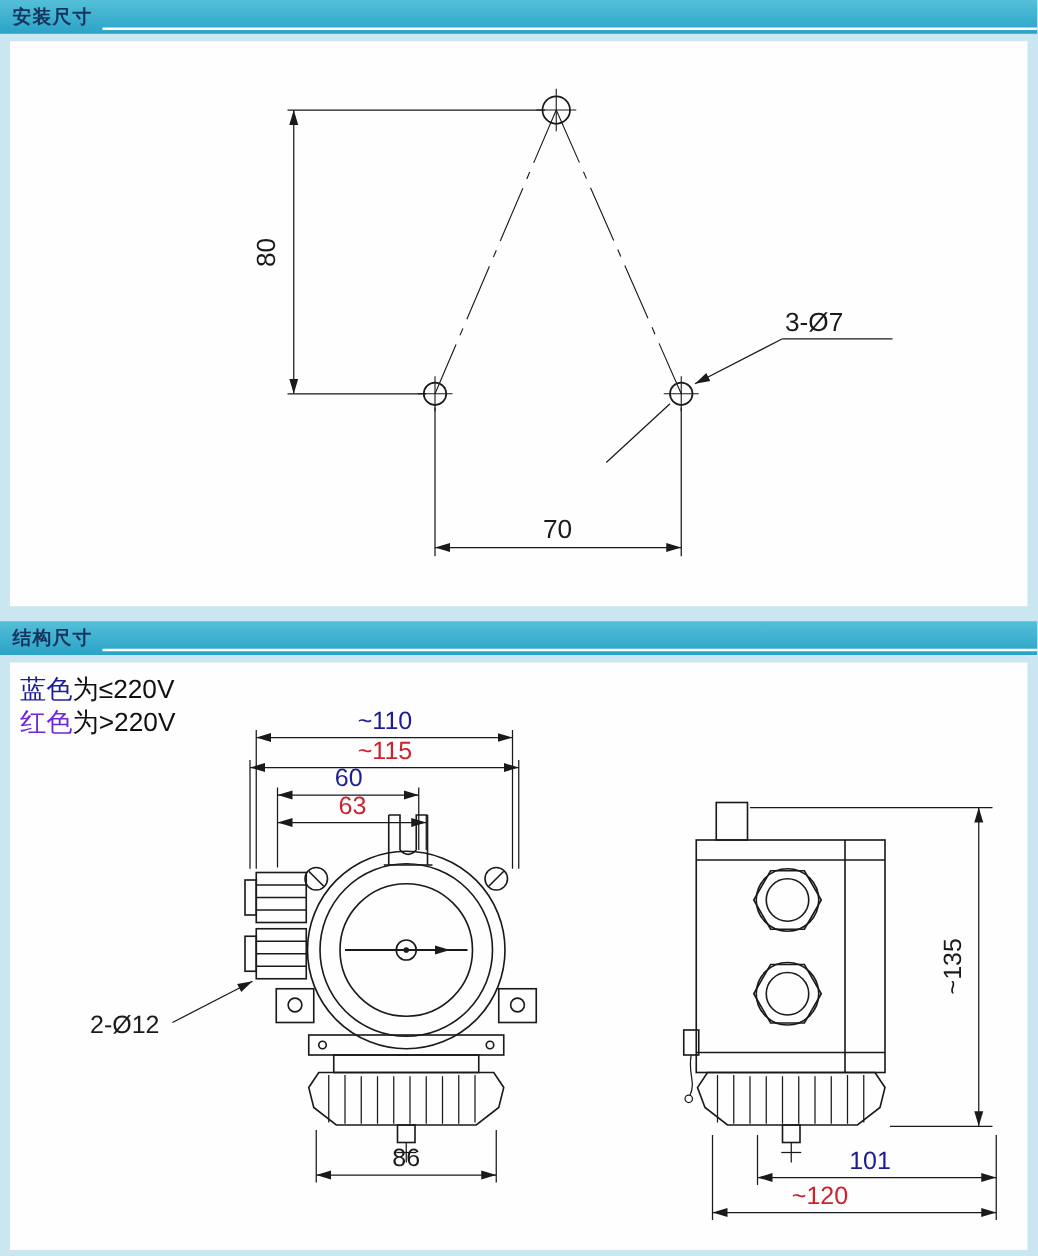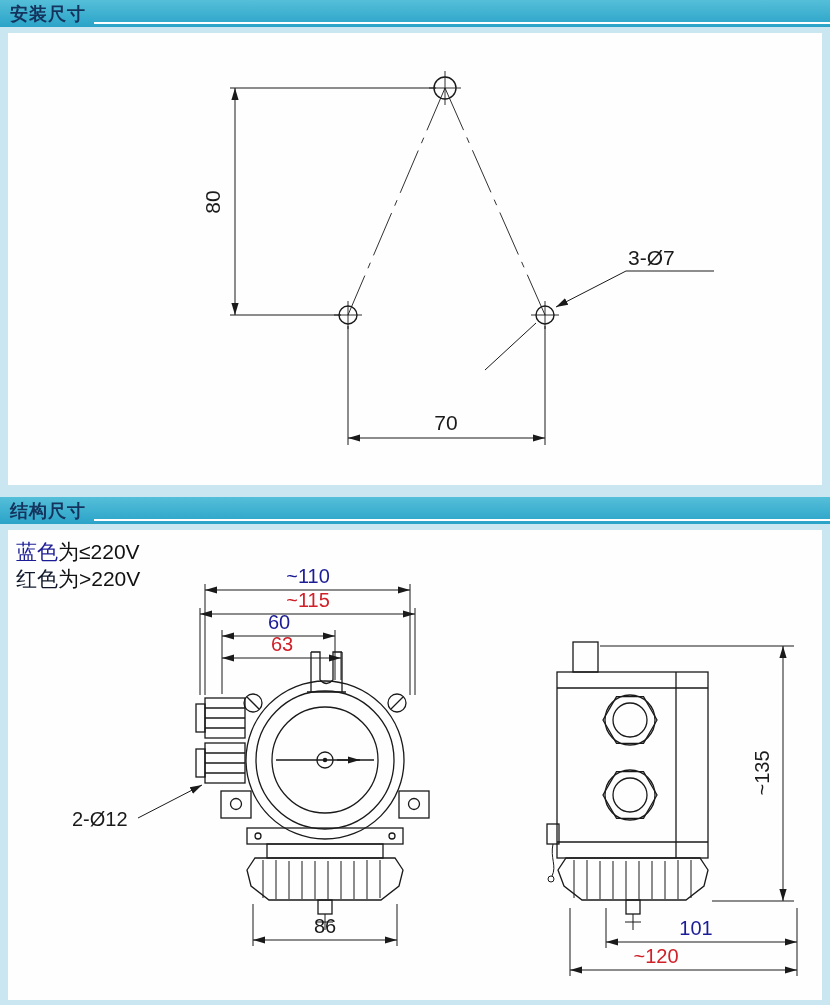--- a/index.html
+++ b/index.html
@@ -6,28 +6,28 @@
   html,body { background:#c9e6f1; }
   body { width:830px; font-family:"Liberation Sans", sans-serif; }
   .page { width:830px; height:1005px; background:#c9e6f1; overflow:hidden; position:relative; }
   .section-header {
     height:27px;
     background:linear-gradient(180deg,#55bfd9,#2aa3c8);
     display:flex; align-items:center;
     padding-left:10px;
   }
   .section-header.second { margin-top:12px;justify-content:center; }
-  .section-title { font-size:18px; font-weight:bold; color:#14335d; letter-spacing:1px; white-space:nowrap; }
+  .section-title { font-size:15px; font-weight:bold; color:#14335d; letter-spacing:1px; white-space:nowrap; }
   .section-rule { flex:1; height:2px; background:#ffffff; margin-left:8px; margin-right:0; align-self:flex-end; margin-bottom:3px; }
   .panel { background:#fefefe; margin:6px 8px 0 8px; position:relative; }
   .panel-install { height:452px; }
   .panel-structure { height:470px; }
   .legend { position:absolute; left:8px; top:8px; font-size:21px; color:#111111; line-height:27px; }
   .t-blue { color:#1c1c96; }
-  .t-red  { color:#0f172a; }
+  .t-red  { color:#6d28d9; }
   svg text { font-family:"Liberation Sans", sans-serif; }
 </style>
 </head>
 <body>
 
 <div class="page">
 
   <div class="section-header">
     <span class="section-title">安装尺寸</span>
     <span class="section-rule"></span>

